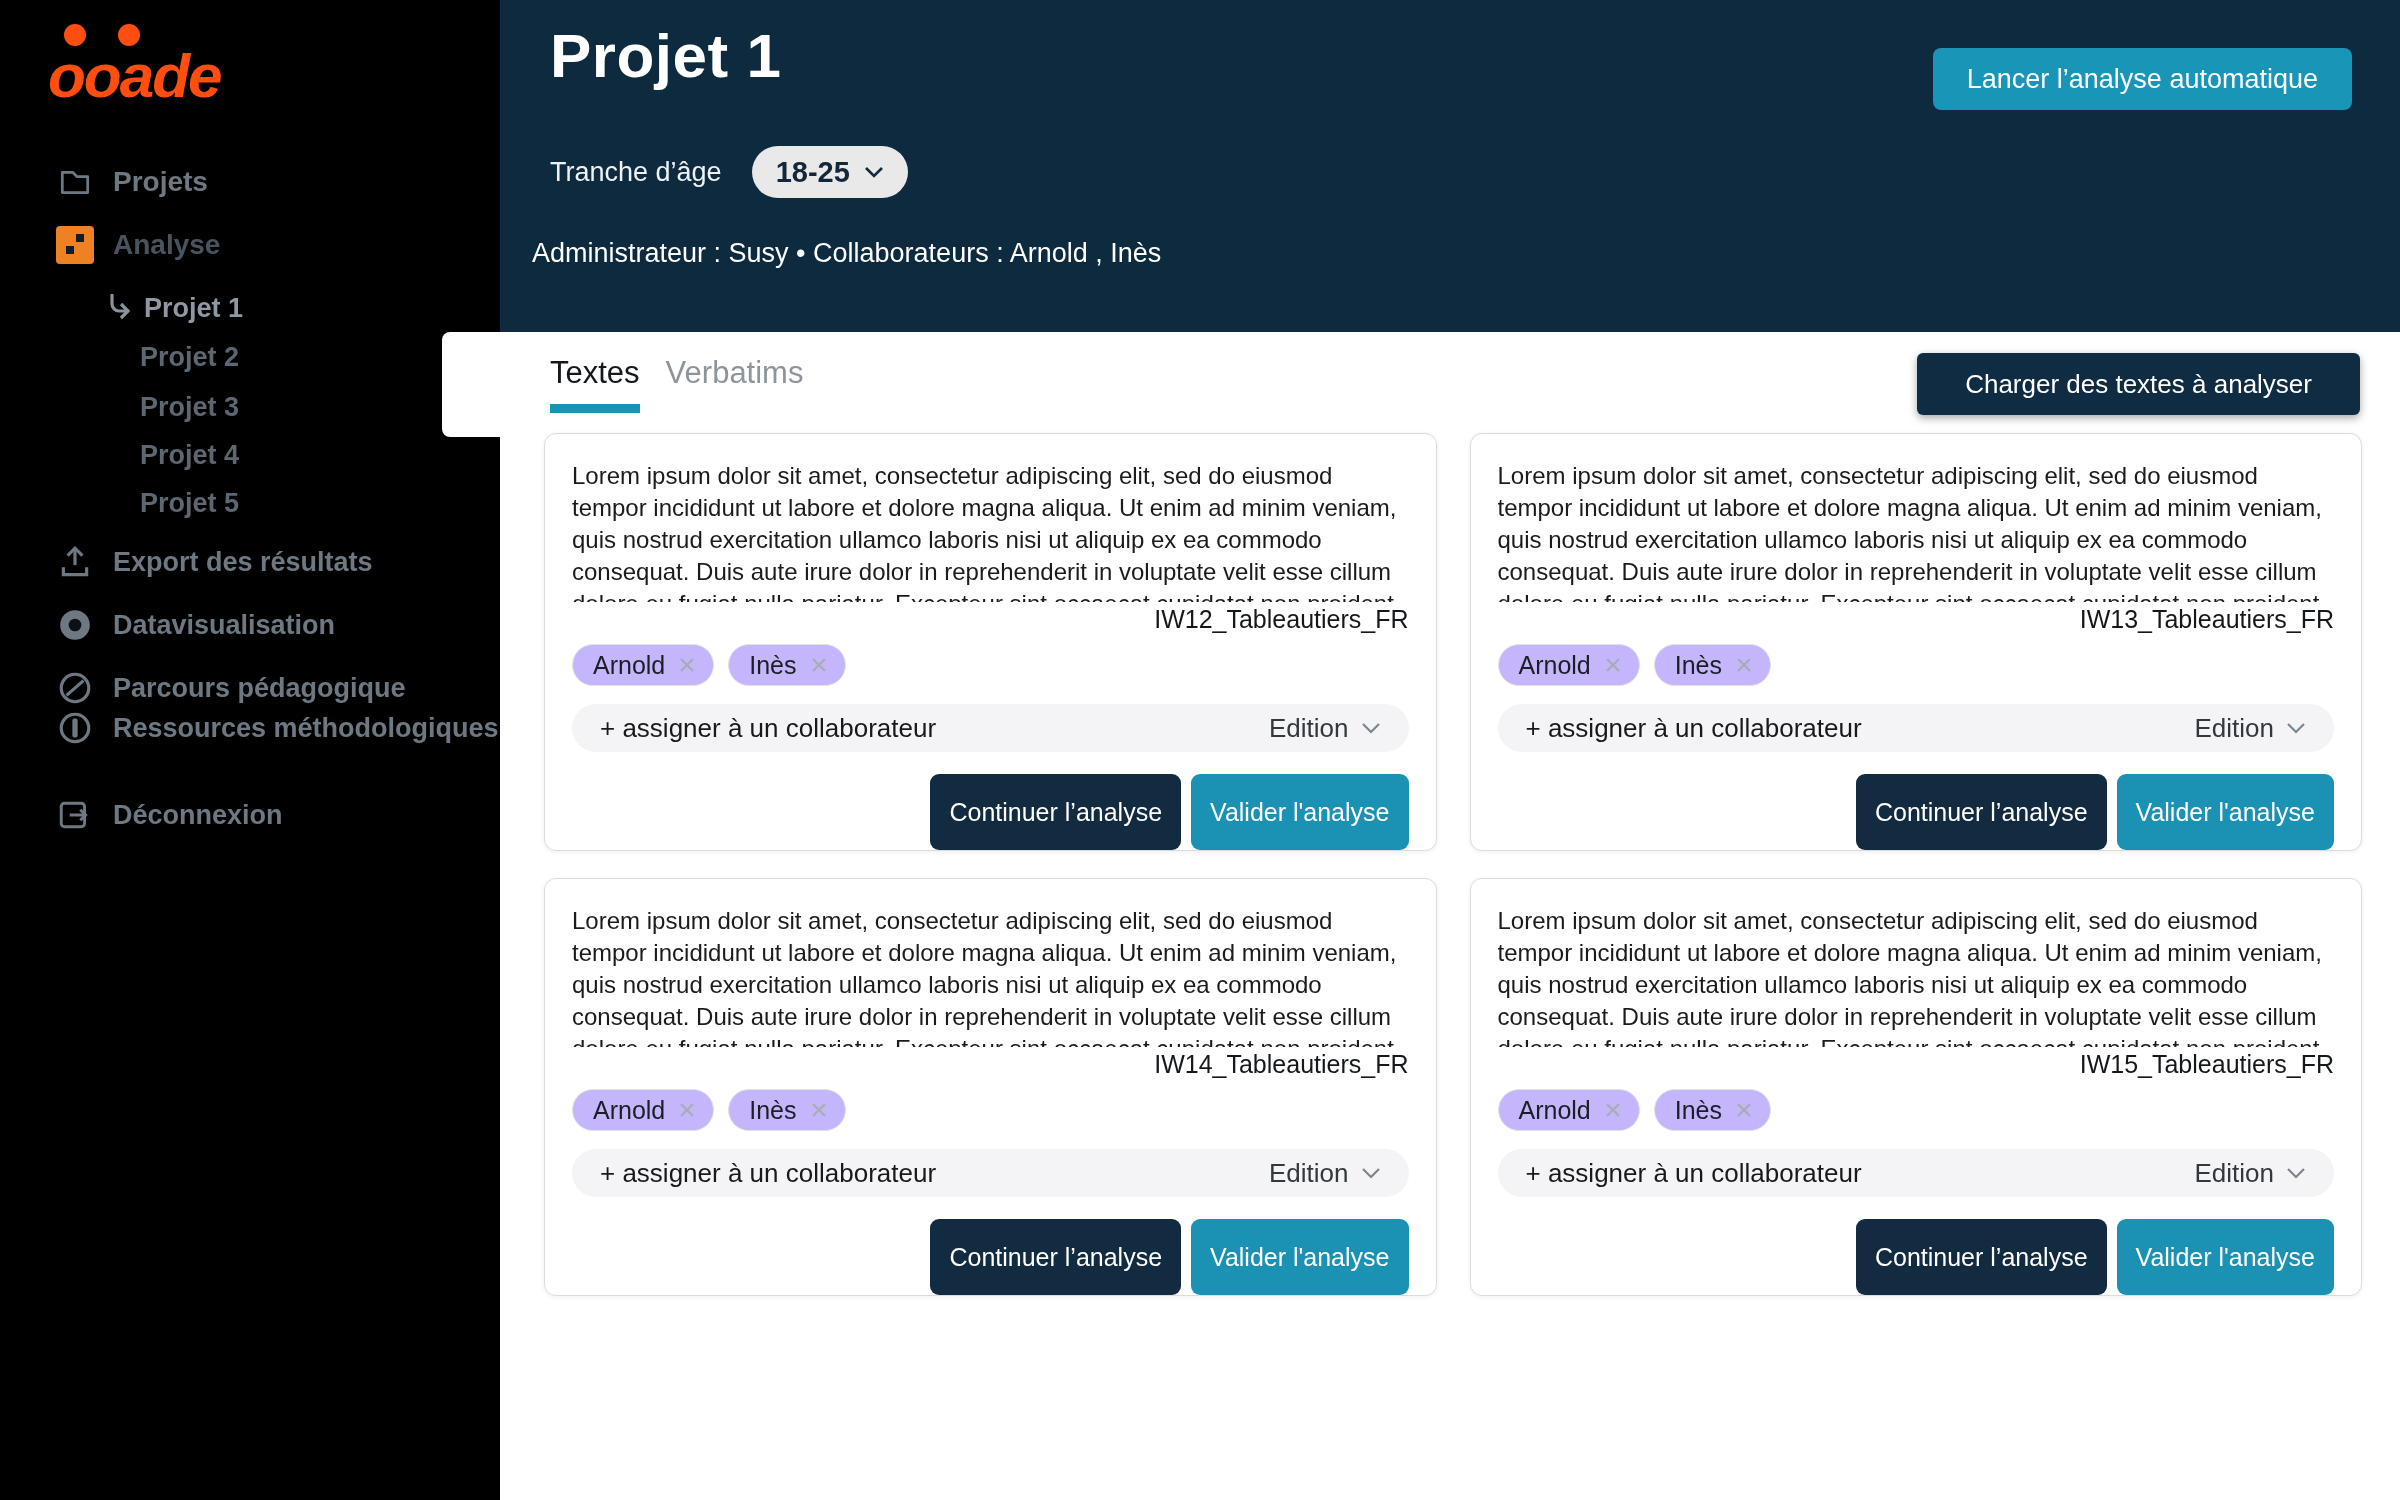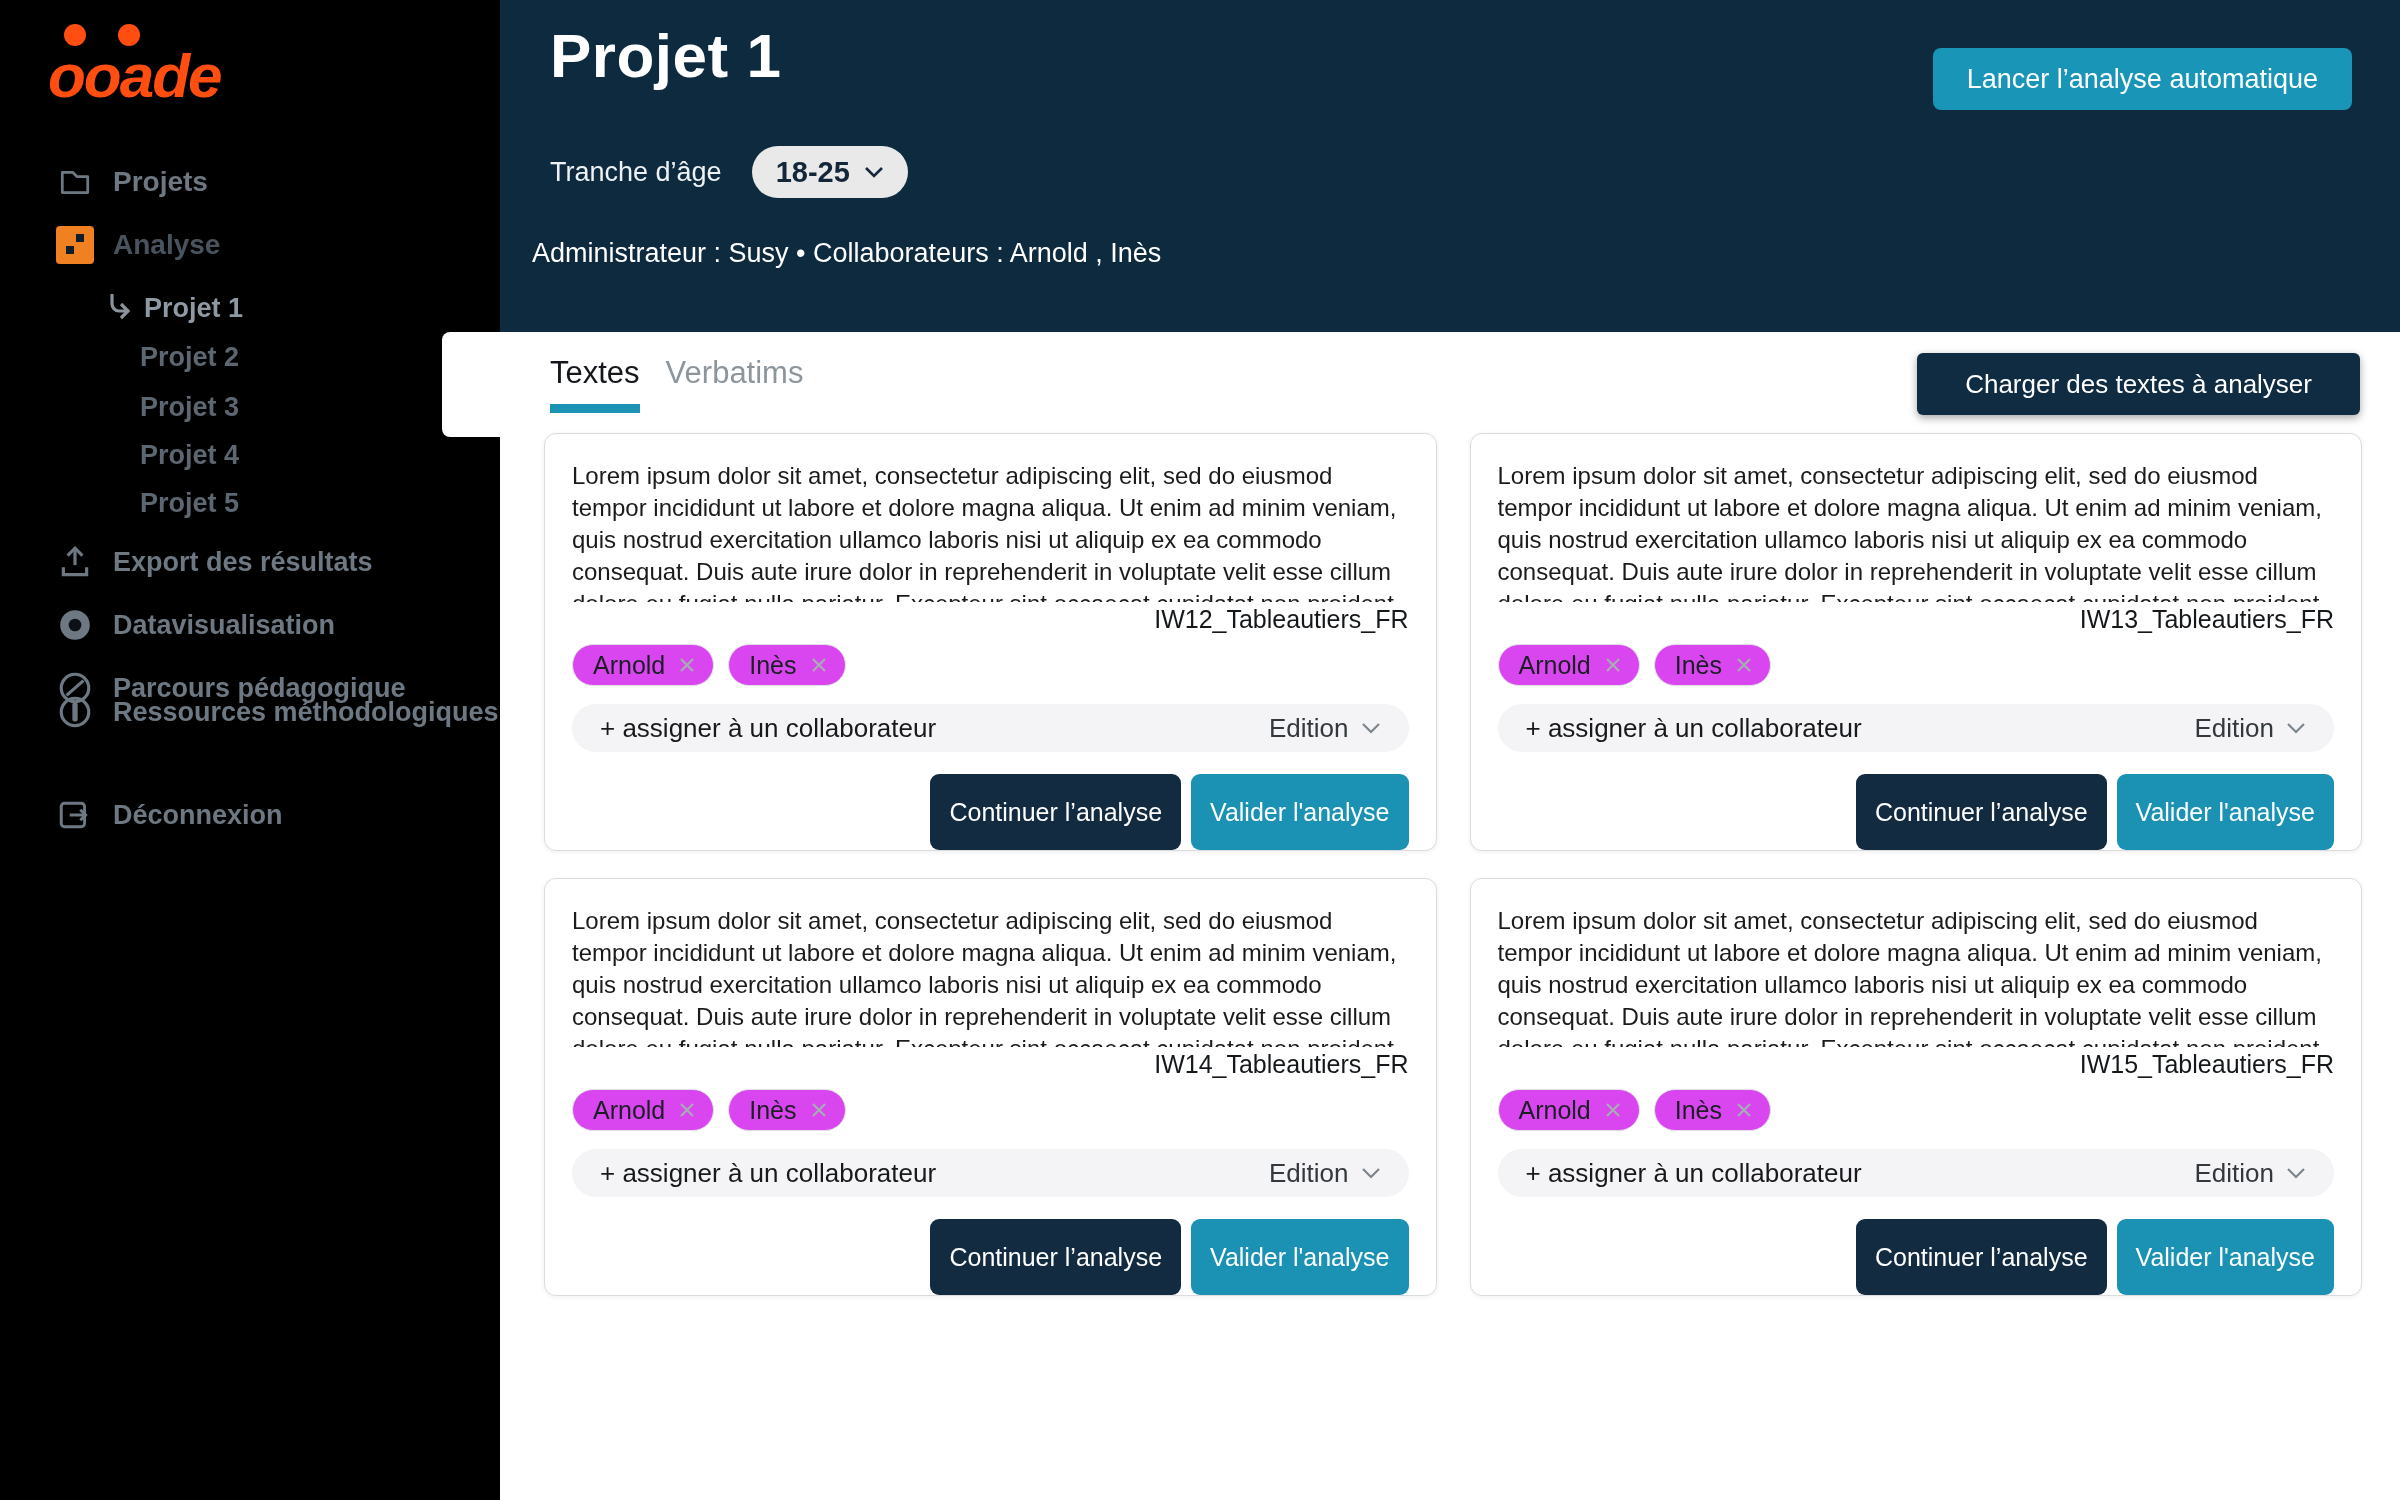--- a/index.html
+++ b/index.html
@@ -48,21 +48,21 @@
   .load-btn { position:absolute; right:40px; top:21px; height:62px; padding:0 48px; background:#102c42; color:#fff; border:none;
               border-radius:6px; font-size:26px; font-family:inherit; box-shadow:0 3px 8px rgba(0,0,0,0.35); cursor:pointer; }
 
   .cards { position:absolute; left:44px; right:38px; top:101px; display:grid; grid-template-columns:1fr 1fr;
            column-gap:33px; row-gap:27px; }
   .card { height:418px; background:#fff; border:1px solid #dcdcde; border-radius:12px; padding:26px 27px 20px;
           box-shadow:0 1px 5px rgba(0,0,0,0.07); overflow:hidden; }
   .card-text { font-size:24px; line-height:32px; color:#1b1b1b; height:142px; overflow:hidden; }
   .card-id { text-align:right; font-size:25px; color:#15181b; margin-top:3px; }
   .tag-row { margin-top:10px; display:flex; gap:14px; }
-  .tag { height:42px; padding:0 16px 0 20px; background:#d946ef; border:1px solid #e2e2e6; border-radius:21px;
+  .tag { height:42px; padding:0 16px 0 20px; background:#c4b5fd; border:1px solid #e2e2e6; border-radius:21px;
          display:inline-flex; align-items:center; gap:12px; font-size:25px; color:#1b1f24; }
   .tag svg { cursor:pointer; }
   .assign-bar { margin-top:18px; height:48px; background:#f4f4f6; border-radius:24px; display:flex; align-items:center;
                 justify-content:space-between; padding:0 28px; font-size:26px; color:#17191c; cursor:pointer; }
   .edition { display:flex; align-items:center; gap:12px; color:#33383e; }
   .btn-row { margin-top:22px; display:flex; justify-content:flex-end; gap:10px; }
   .cbtn { height:76px; border:none; border-radius:9px; color:#fff; font-size:25px; padding:0 19px; font-family:inherit; cursor:pointer; }
   .cbtn-navy { background:#122b40; }
   .cbtn-teal { background:#1b92b4; }
 </style>
@@ -141,21 +141,21 @@
     </div>
     <div class="nav-row" style="top:666px;">
       <span class="ic">
         <svg width="36" height="36" viewBox="0 0 34 34">
             <circle cx="17" cy="17" r="13" fill="none" stroke="#6d7883" stroke-width="3"></circle>
             <path d="M9 24 L25 10" stroke="#6d7883" stroke-width="3" fill="none"></path>
           </svg>
       </span>
       <span class="tool-label">Parcours pédagogique</span>
     </div>
-    <div class="nav-row" style="top:690px;align-items:center;">
+    <div class="nav-row" style="top:706px;align-items:center;">
       <span class="ic">
         <svg width="36" height="36" viewBox="0 0 34 34">
             <circle cx="17" cy="17" r="13" fill="none" stroke="#6d7883" stroke-width="3"></circle>
             <rect x="14.5" y="8" width="5" height="18" rx="2" fill="#6d7883"></rect>
           </svg>
       </span>
       <span class="tool-label">Ressources méthodologiques</span>
     </div>
     <div class="nav-row" style="top:793px;">
       <span class="ic">

